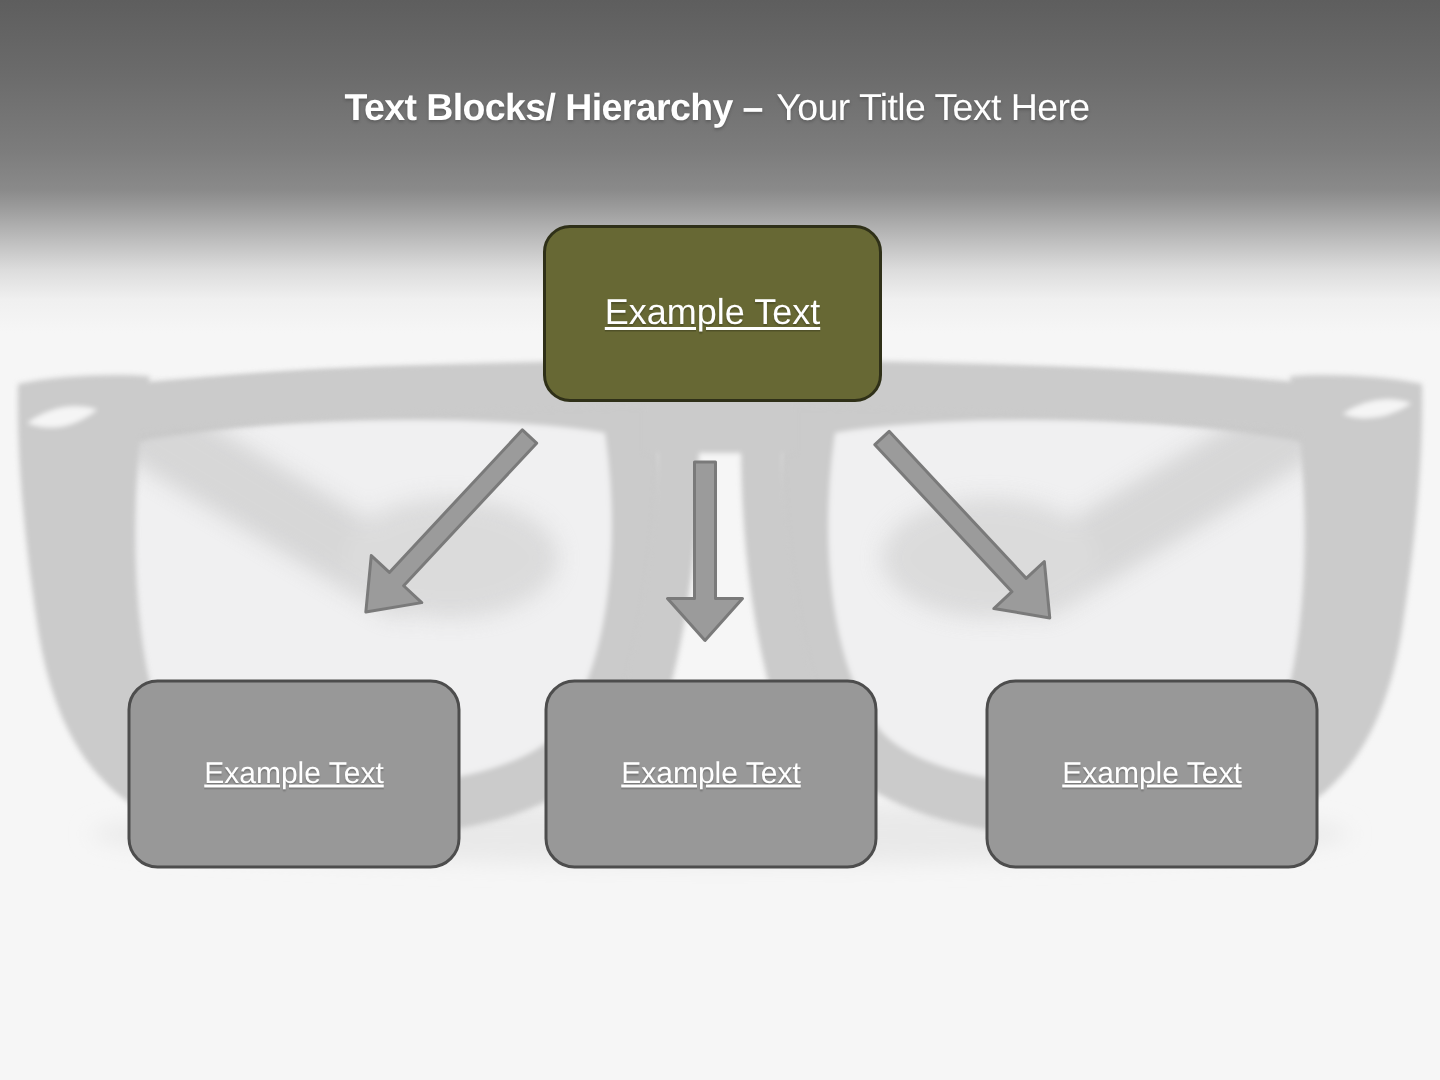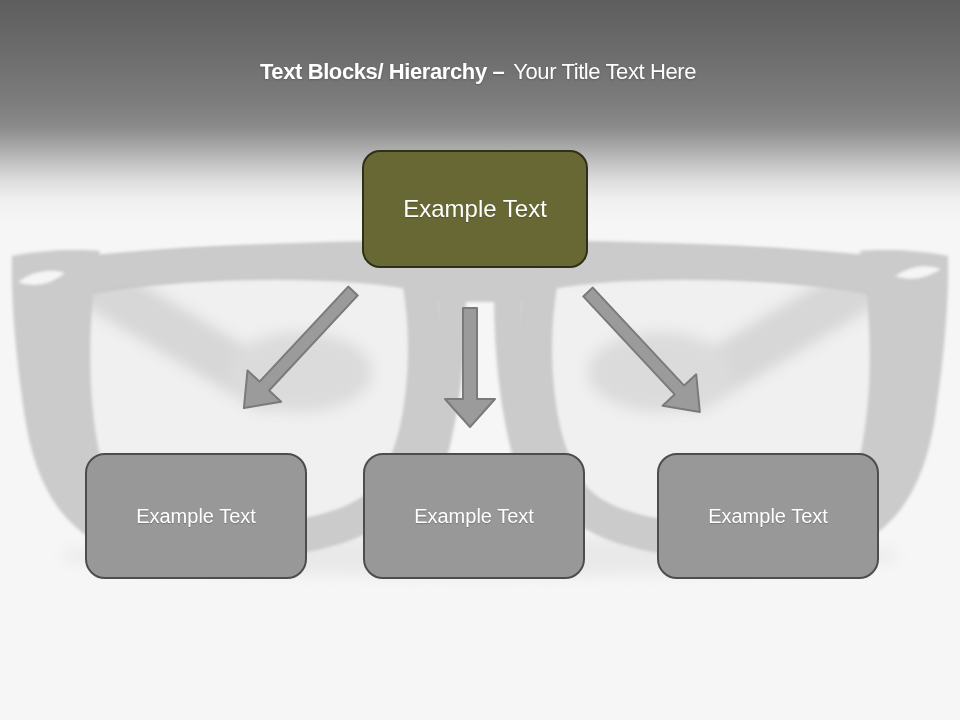--- a/index.html
+++ b/index.html
@@ -10,36 +10,37 @@
   }
   
   .header{
     position:absolute;left:0;top:0;width:960px;height:222px;z-index:1;
     background:linear-gradient(180deg,
       #5E5E5E 0%, #6B6B6B 22%, #7C7C7C 45%, #8A8A8A 57%,
       #9A9A9A 62%, #BDBDBD 72%, #DCDCDC 81%, #F0F0F0 90%, #F6F6F6 100%);
   }
   .title{
     position:absolute;left:0;top:52px;width:956px;text-align:center;z-index:2;
-    color:#FFFFFF;font-size:22px;line-height:40px;letter-spacing:-0.4px;
+    color:#FFFFFF;font-size:25px;line-height:40px;letter-spacing:-0.4px;
     text-shadow:0 1px 2px rgba(50,50,50,0.35);
     white-space:nowrap;
   }
   .title .t-bold{font-weight:bold;}
   .title .t-light{font-weight:normal;margin-left:9px;}
   
   .glasses{position:absolute;left:0;top:0;z-index:0;}
   
   .arrows{position:absolute;left:0;top:0;z-index:3;}
   
   .node{
     position:absolute;box-sizing:border-box;z-index:4;
     display:flex;align-items:center;justify-content:center;
     color:#FFFFFF;border-style:solid;border-width:2.5px;
     text-shadow:0 1px 1px rgba(0,0,0,0.22);
+    text-decoration:underline;
   }
   .root-node{
     left:362px;top:150px;width:226px;height:118px;
     border-radius:18px;font-size:24px;
   }
   .child-node{
     top:453px;width:222px;height:126px;
     border-radius:20px;font-size:20px;
   }
   .child-0{left:85px;}

